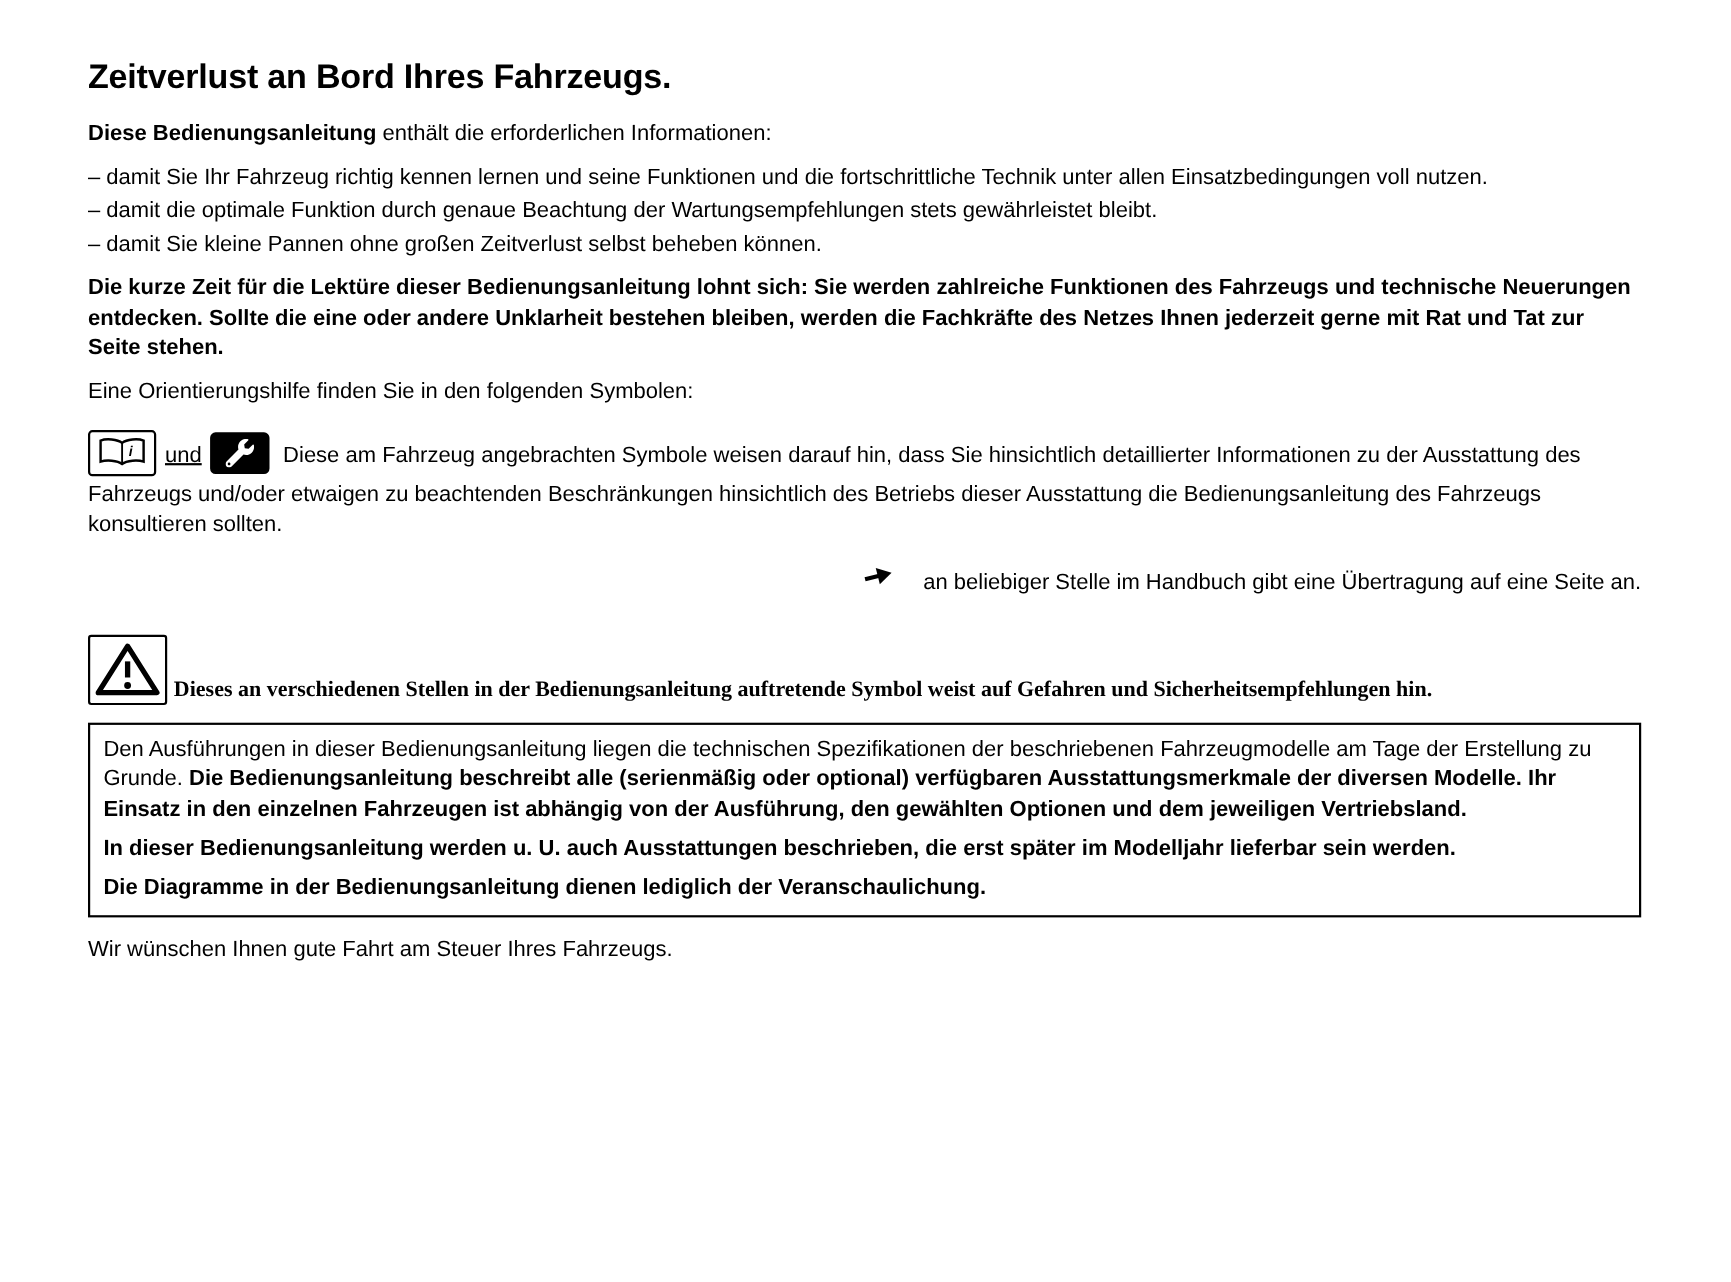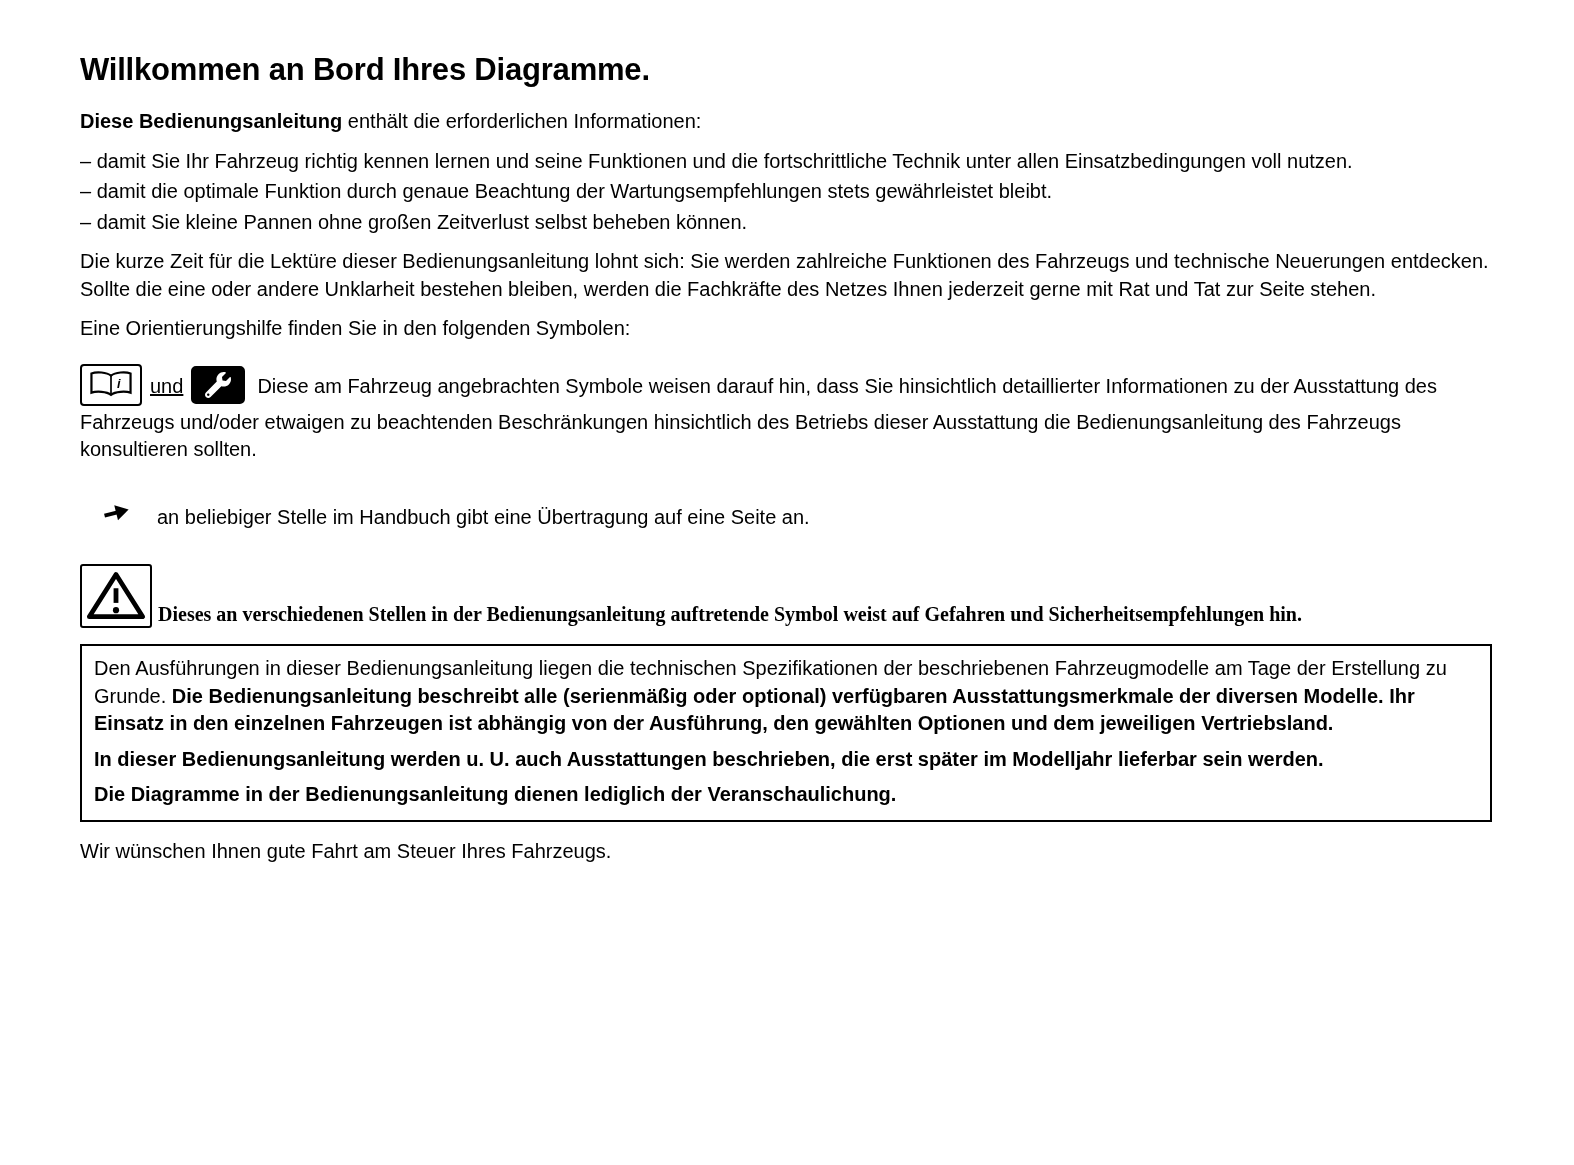--- a/index.html
+++ b/index.html
@@ -20,24 +20,24 @@
   }
 
   p.body {
     font-size:20px;
     line-height:27.5px;
   }
   .bold { font-weight:700; }
 
   .intro        { margin-bottom:12px; }
   .bullet       { margin-bottom:3px; }
-  .lecture      { margin-top:12px; }
+  .lecture      { margin-top:12px;font-weight:bold; }
   .symbols-intro{ margin-top:12px; }
   .symbols-line { margin-top:24px; }
-  .arrow-line   { margin-top:40px; padding-left:24px; }
+  .arrow-line   { margin-top:24px; padding-left:24px;text-align:right; }
   .warning-line { margin-top:32px;font-family:Liberation Serif, serif; }
   .closing-1    { margin-top:16px; }
   .closing-2    { margin-top:10px; }
 
   
   .icon-box {
     display:inline-block;
     vertical-align:middle;
     position:relative;
     top:-3px;
@@ -87,21 +87,21 @@
     border:2px solid #000;
     padding:9px 20px 11px 12px;
   }
   .notice-box p + p { margin-top:8px; }
 </style>
 </head>
 <body>
 
 <div class="page">
 
-  <h1 class="title">Willkommen an Bord Ihres Diagramme.</h1>
+  <h1 class="title">Zeitverlust an Bord Ihres Fahrzeugs.</h1>
 
   <p class="body intro"><b>Diese Bedienungsanleitung</b><span> enthält die erforderlichen Informationen:</span></p>
 
   <div>
     <p class="body bullet">– damit Sie Ihr Fahrzeug richtig kennen lernen und seine Funktionen und die fortschrittliche Technik unter allen Einsatzbedingungen voll nutzen.</p>
     <p class="body bullet">– damit die optimale Funktion durch genaue Beachtung der Wartungsempfehlungen stets gewährleistet bleibt.</p>
     <p class="body bullet">– damit Sie kleine Pannen ohne großen Zeitverlust selbst beheben können.</p>
   </div>
 
   <p class="body lecture">Die kurze Zeit für die Lektüre dieser Bedienungsanleitung lohnt sich: Sie werden zahlreiche Funktionen des Fahrzeugs und technische Neuerungen entdecken. Sollte die eine oder andere Unklarheit bestehen bleiben, werden die Fachkräfte des Netzes Ihnen jederzeit gerne mit Rat und Tat zur Seite stehen.</p>

